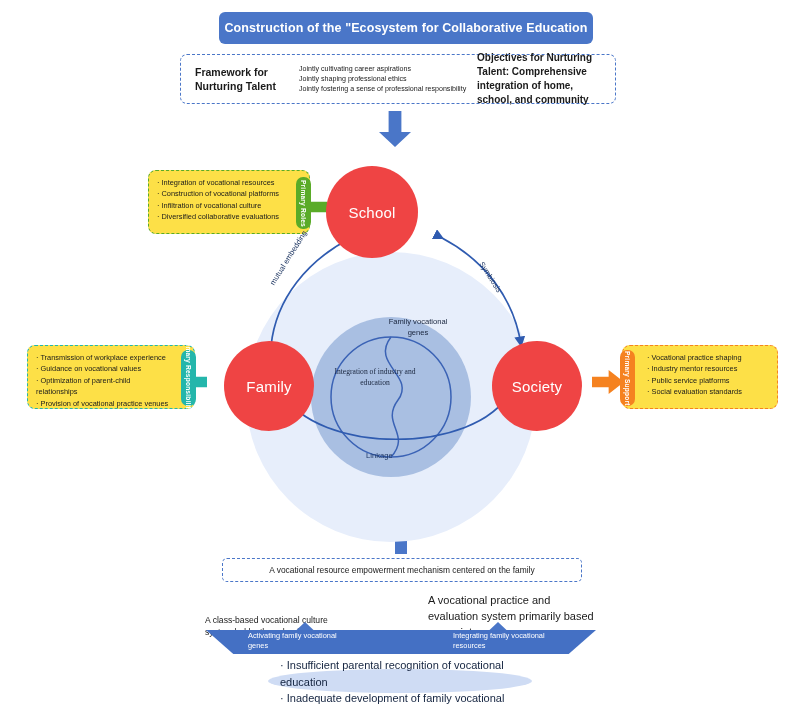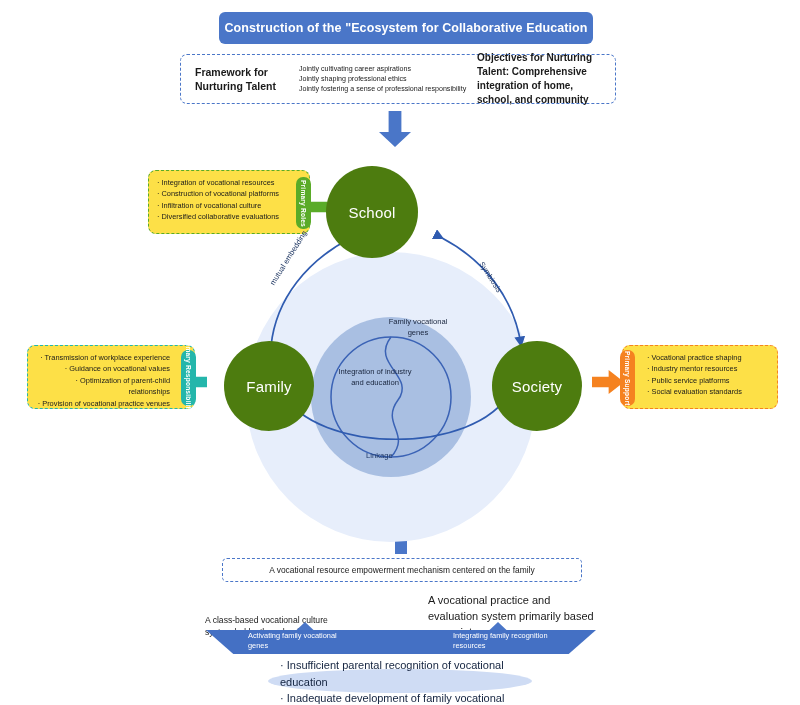--- a/index.html
+++ b/index.html
@@ -42,45 +42,45 @@
   .tab{position:absolute;width:15px;border-radius:7px;color:#fff;
     font-size:6.6px;font-weight:bold;letter-spacing:.2px;
     display:flex;align-items:center;justify-content:center;}
   .tab span{writing-mode:vertical-rl;white-space:nowrap;line-height:1.15;text-align:center;}
 
   #roles-box{left:148px;top:170px;width:162px;height:64px;border-color:#5aab28;}
   #roles-box .bullets{padding-right:22px;}
   #roles-tab{right:-2px;top:6px;height:52px;background:#5aab28;}
 
   #resp-box{left:27px;top:345px;width:168px;height:64px;border-color:#24b6ab;}
-  #resp-box .bullets{padding-right:24px;text-align:right;}
+  #resp-box .bullets{padding-right:24px;}
   #resp-tab{right:-2px;top:4px;height:56px;background:#24b6ab;}
 
   #support-box{left:622px;top:345px;width:156px;height:64px;border-color:#f58220;}
   #support-box .bullets{padding-left:24px;}
   #support-tab{left:-3px;top:4px;height:56px;background:#f58220;}
 
   
   #eco-outer{left:246px;top:252px;width:290px;height:290px;border-radius:50%;
     background:#e7eefb;}
   #eco-mid{left:311px;top:317px;width:160px;height:160px;border-radius:50%;
     background:#a9bfe2;}
   #eco-inner{left:330px;top:336px;width:122px;height:122px;border-radius:50%;
     background:#a9bfe2;}
   #yin-svg{left:330px;top:336px;width:122px;height:122px;}
-  .node{border-radius:50%;background:#4d7c0f;color:#fff;display:flex;
+  .node{border-radius:50%;background:#ef4444;color:#fff;display:flex;
     align-items:center;justify-content:center;font-size:15px;letter-spacing:.2px;}
   #node-school{left:326px;top:166px;width:92px;height:92px;}
   #node-family{left:224px;top:341px;width:90px;height:90px;}
   #node-society{left:492px;top:341px;width:90px;height:90px;}
 
   #label-family-genes{left:378px;top:316px;width:80px;font-size:7.6px;
     line-height:1.45;text-align:center;color:#18243c;}
   #label-integration{left:334px;top:366px;width:82px;font-size:7.6px;
-    line-height:1.45;text-align:center;color:#18243c;}
+    line-height:1.45;text-align:center;color:#18243c;font-family:Liberation Serif, serif;}
 
   #curve-svg{left:246px;top:200px;width:300px;height:300px;}
   .curve-label{font-size:7.6px;color:#1f3763;white-space:nowrap;}
   #lbl-mutual{left:268px;top:282px;transform:rotate(-58deg);transform-origin:left top;}
   #lbl-symbiosis{left:485px;top:260px;transform:rotate(58deg);transform-origin:left top;}
   #lbl-linkage{left:366px;top:451px;}
 
   
   #mechanism-box{left:222px;top:558px;width:360px;height:24px;
     border:1.6px dashed #4a76c8;border-radius:5px;box-sizing:border-box;
@@ -205,19 +205,19 @@
 <div class="abs" id="mechanism-box">A vocational resource empowerment mechanism centered on the family</div>
 
 <div class="abs" id="support-left-text">A class-based vocational culture system led by the school</div>
 <div class="abs" id="support-right-text">A vocational practice and evaluation system primarily based on society</div>
 
 <div class="abs arrow-up" id="arrow-left-small"></div>
 <div class="abs arrow-up" id="arrow-right-small"></div>
 
 <div class="abs" id="trapezoid"></div>
 <div class="abs" id="trap-left-label">Activating family vocational genes</div>
-<div class="abs" id="trap-right-label">Integrating family recognition resources</div>
+<div class="abs" id="trap-right-label">Integrating family vocational resources</div>
 
 <div class="abs" id="issue-ellipse"></div>
 <div class="abs" id="issue-list">
   <div>· Insufficient parental recognition of vocational education</div>
   <div>· Inadequate development of family vocational resources</div>
 </div>
 
 </body></html>

